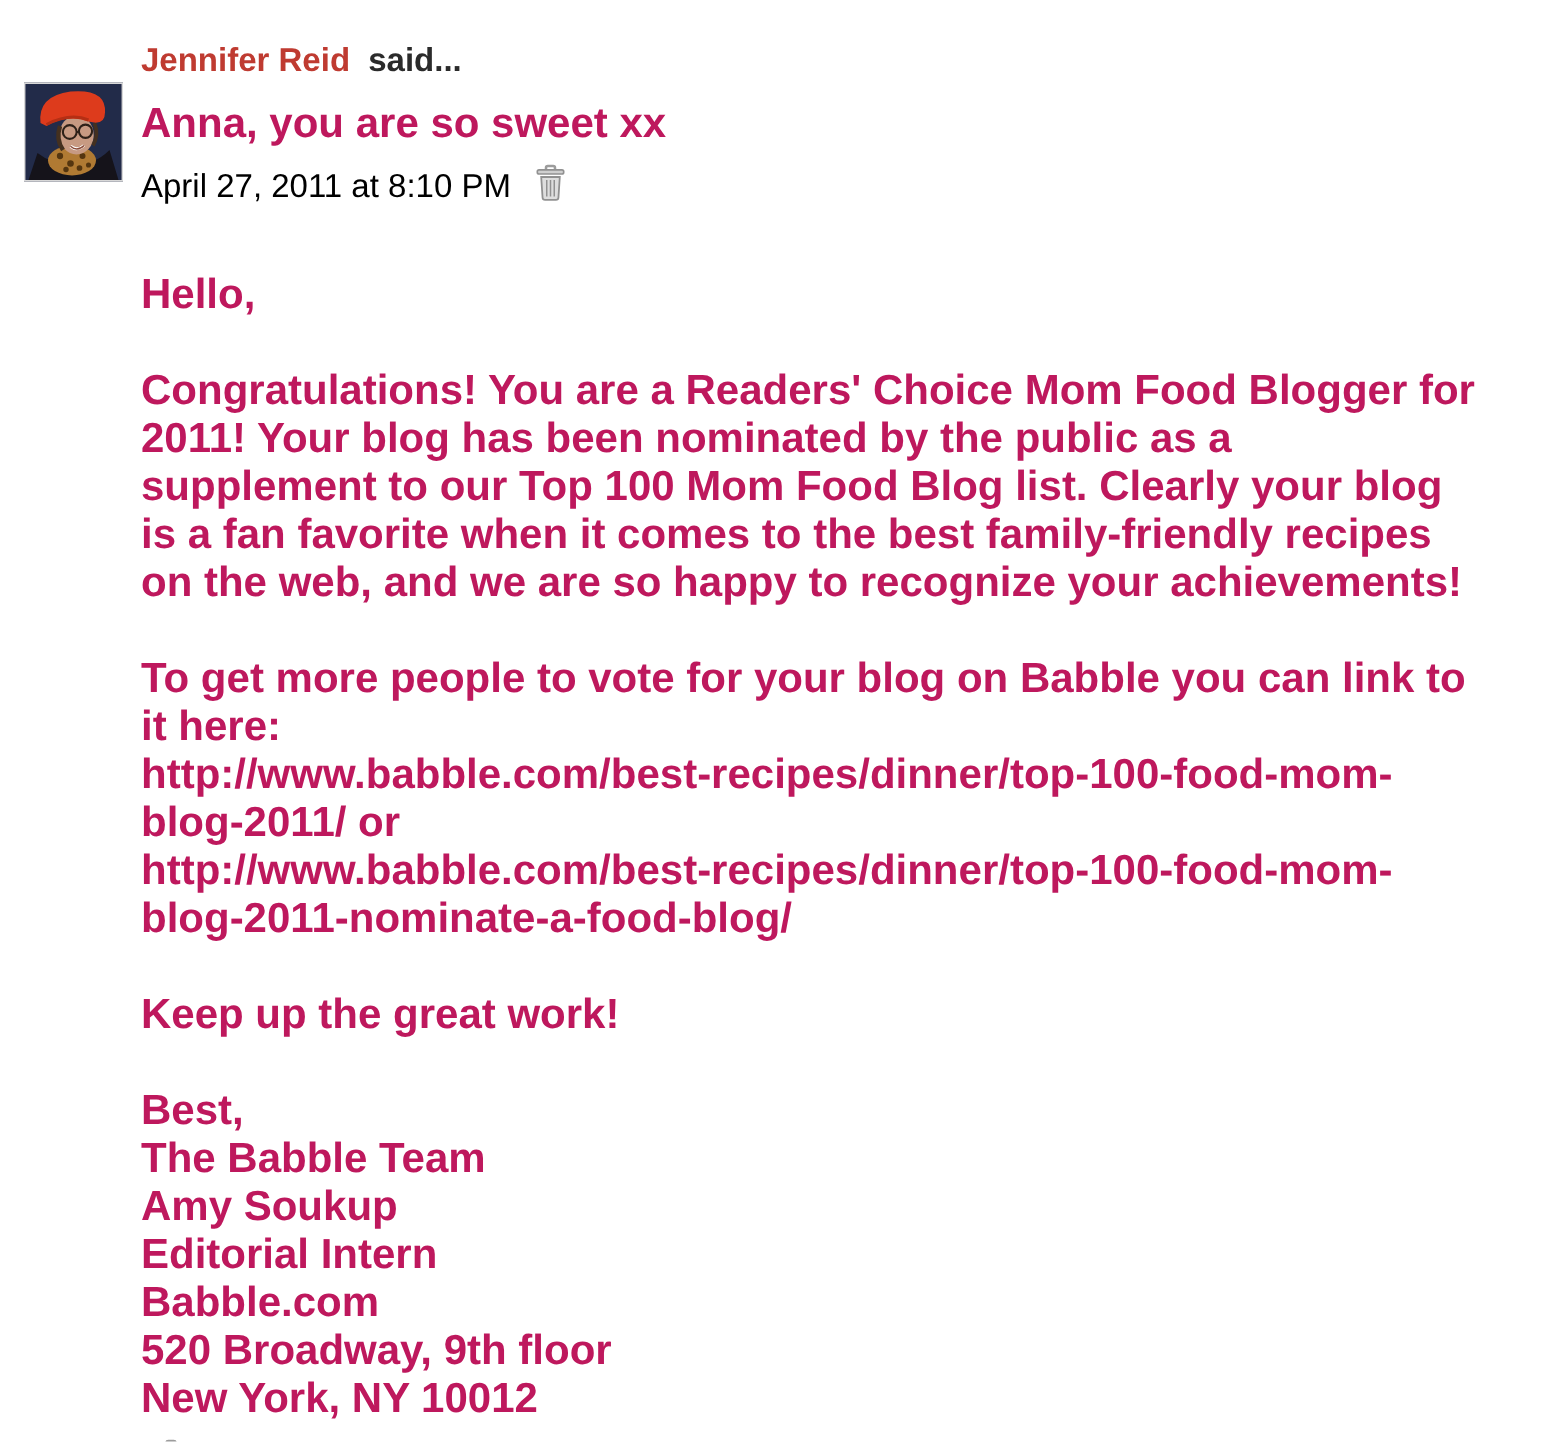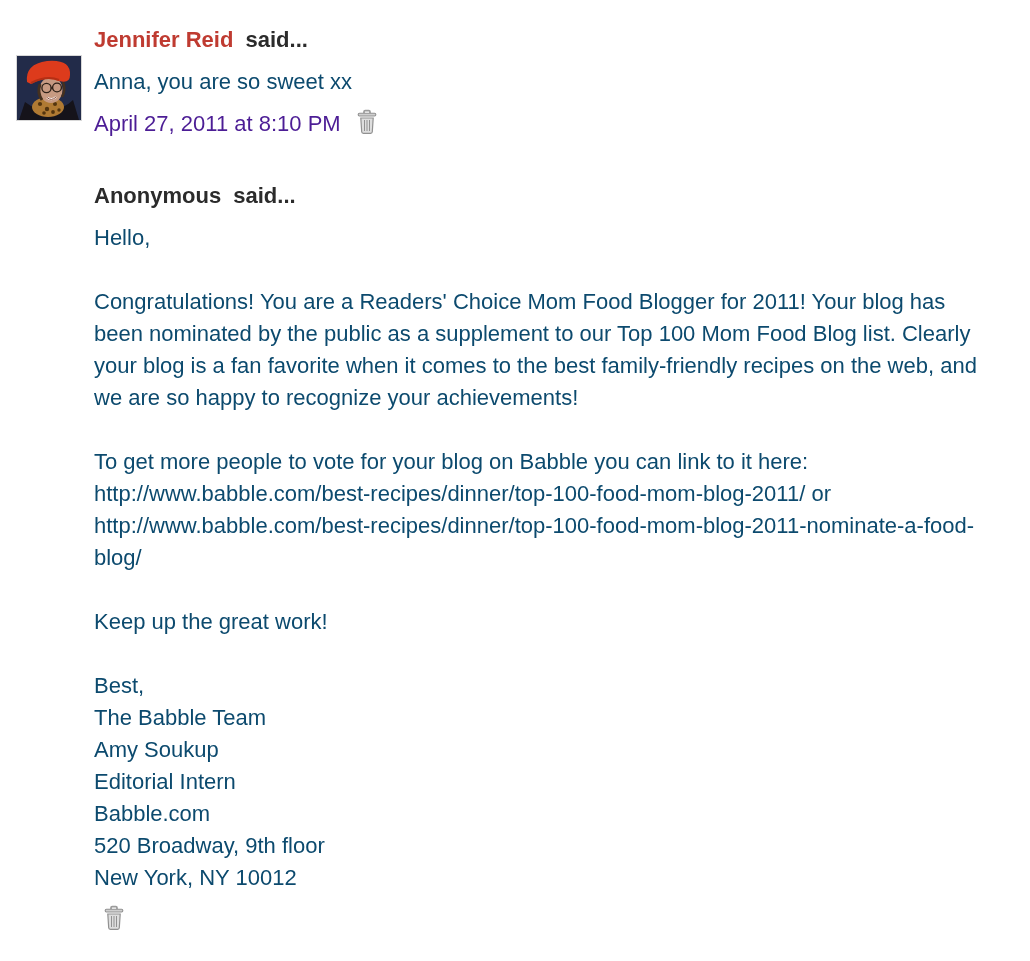--- a/index.html
+++ b/index.html
@@ -30,35 +30,36 @@
   .author-link {
     color: #bf3b31;
     text-decoration: none;
     cursor: pointer;
   }
   .author-name { color: #2b2b2b; }
   .said { margin-left: 6px; }
 
   .comment-body {
     margin: 10px 0 0 0;
-    font-size: 22px;
+    font-size: 28px;
     line-height: 32px;
-    color: #0c4a6e;
+    color: #be185d;
     white-space: pre-line;
     width: 890px;
     max-width: 890px;
+    font-weight: bold;
   }
 
   .comment-footer {
     margin: 10px 0 0 0;
     font-size: 22px;
     line-height: 32px;
   }
   .timestamp-link {
-    color: #4c1d95;
+    color: #000000;
     text-decoration: none;
     cursor: pointer;
   }
   .trash-btn {
     display: inline-block;
     margin-left: 8px;
     vertical-align: -4px;
     cursor: pointer;
     line-height: 0;
   }
@@ -127,24 +128,20 @@
           <path d="M5.8 9 h12.4 l-0.9 13.7 a1.7 1.7 0 0 1 -1.7 1.6 h-7.2 a1.7 1.7 0 0 1 -1.7 -1.6 z" fill="#dedede" stroke="#919191" stroke-width="1.2"></path>
           <path d="M9.5 11 v11" stroke="#919191" stroke-width="1"></path>
           <path d="M12 11 v11" stroke="#919191" stroke-width="1"></path>
           <path d="M14.5 11 v11" stroke="#919191" stroke-width="1"></path>
         </svg>
       </span>
     </p>
   </article>
 
   <article class="comment">
-    <h4 class="comment-header">
-      <span class="author-name">Anonymous</span>
-      <span class="said">said...</span>
-    </h4>
     <p class="comment-body">Hello,
 
 Congratulations! You are a Readers' Choice Mom Food Blogger for 2011! Your blog has been nominated by the public as a supplement to our Top 100 Mom Food Blog list. Clearly your blog is a fan favorite when it comes to the best family-friendly recipes on the web, and we are so happy to recognize your achievements!
 
 To get more people to vote for your blog on Babble you can link to it here:
 http://www.babble.com/best-recipes/dinner/top-100-food-mom-blog-2011/ or
 http://www.babble.com/best-recipes/dinner/top-100-food-mom-blog-2011-nominate-a-food-blog/
 
 Keep up the great work!
 

